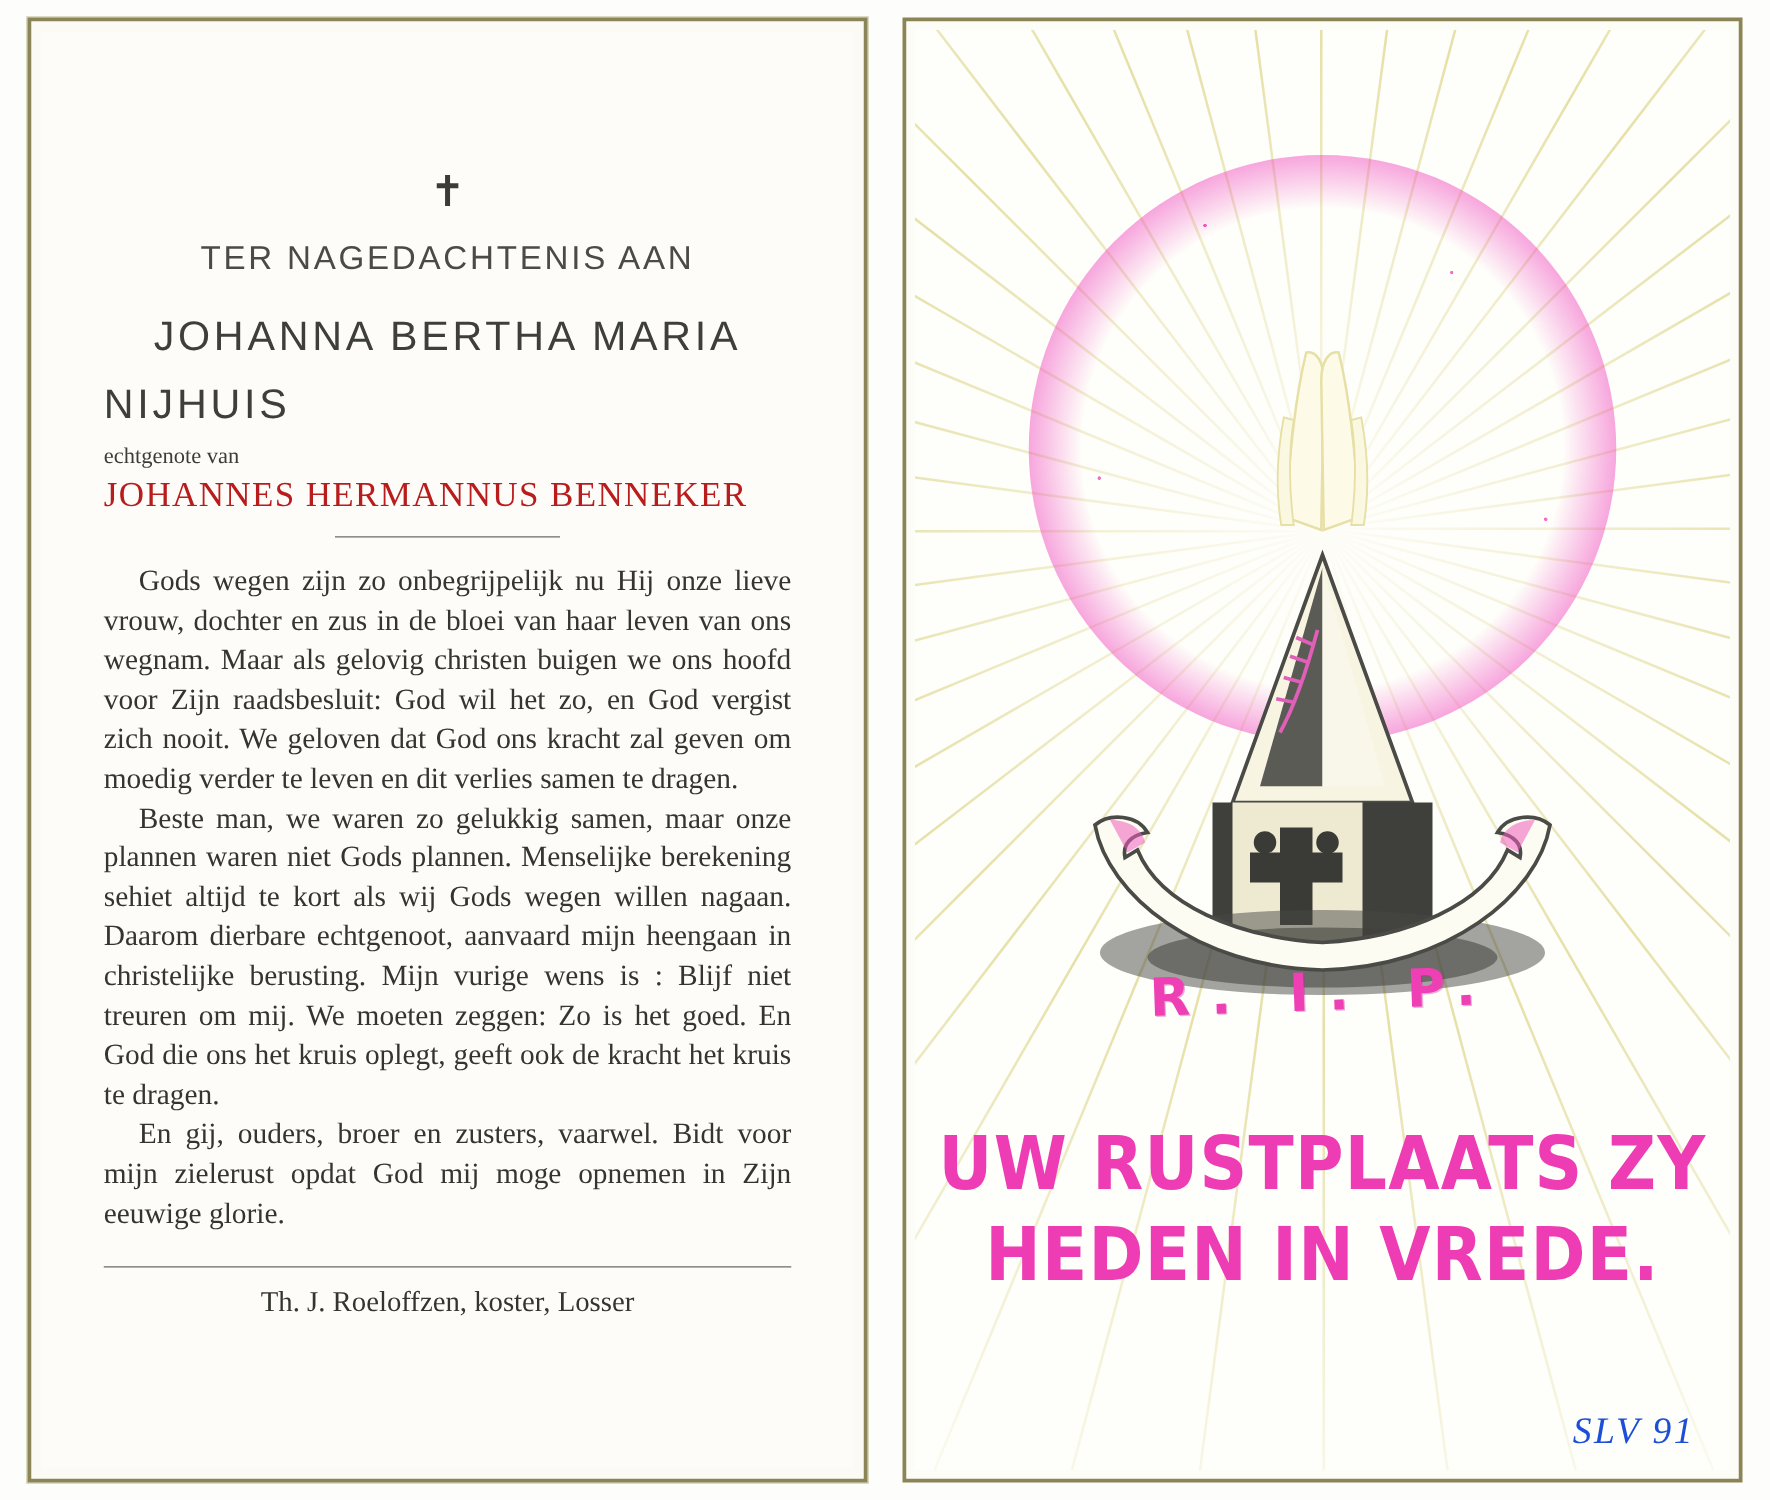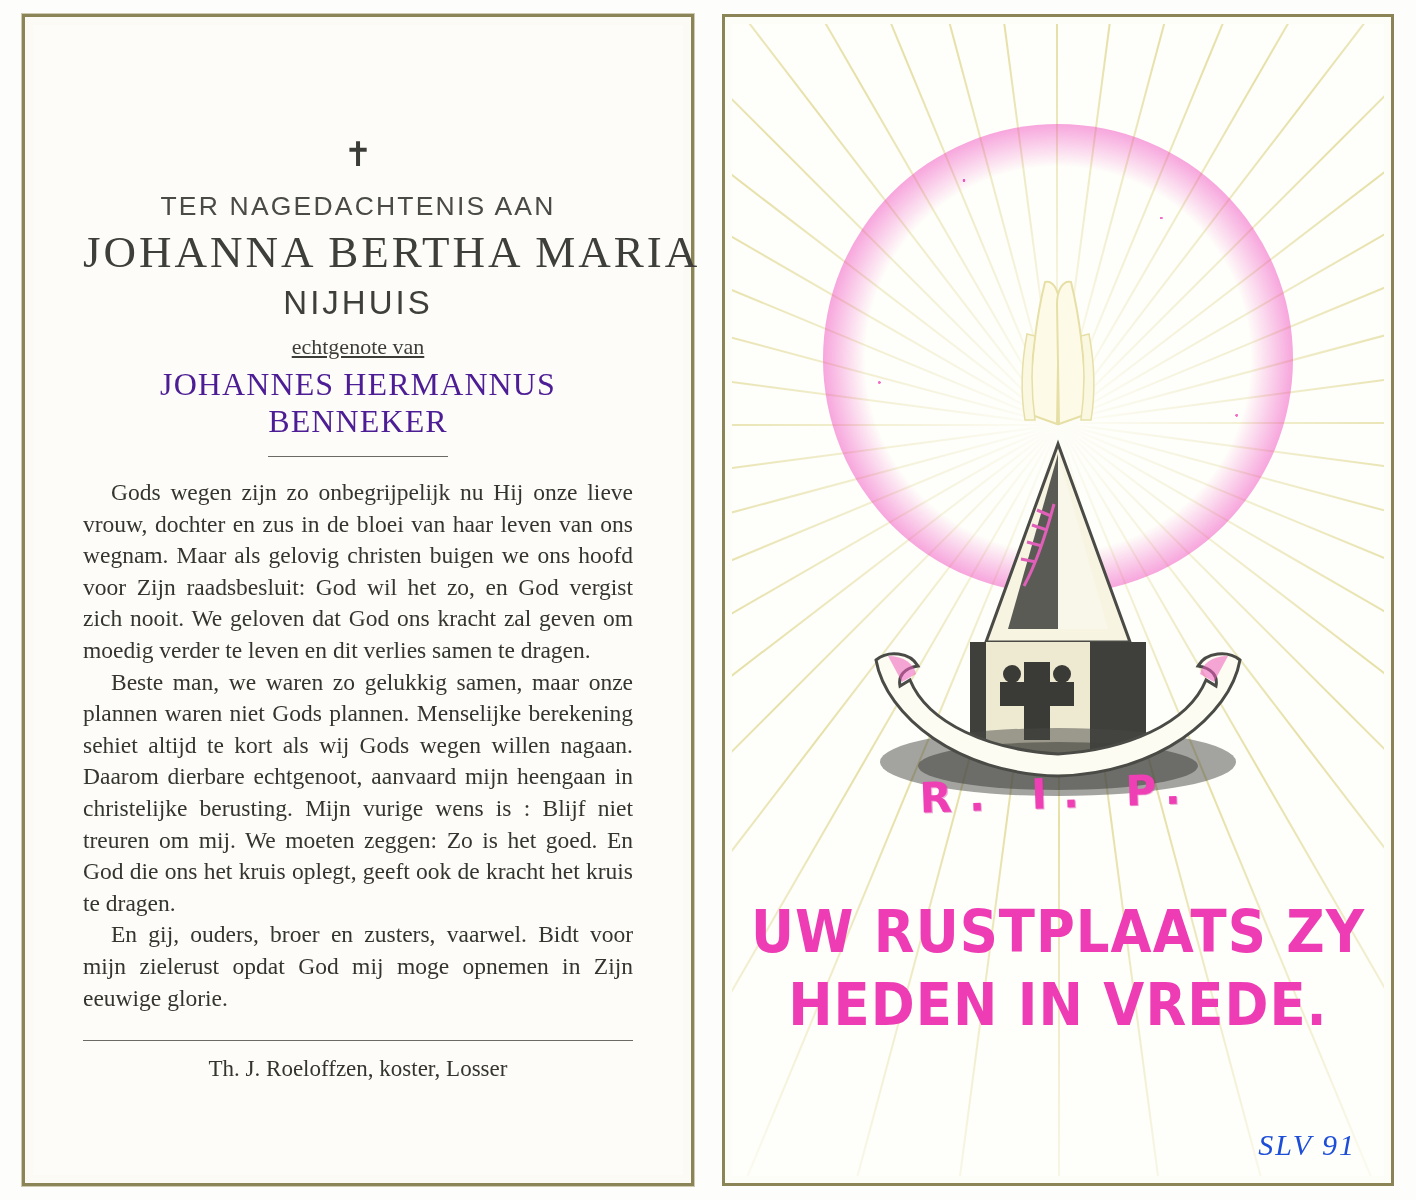--- a/index.html
+++ b/index.html
@@ -62,47 +62,44 @@
     text-align: center;
     font-family: "Liberation Sans", sans-serif;
     font-size: 26.5px;
     letter-spacing: 2.2px;
     color: #4a4a46;
     margin-top: 20px;
     white-space: nowrap;
   }
   .name-line-1 {
     text-align: center;
-    font-family: Liberation Serif, serif;
-    font-size: 45px;
+    font-family: Liberation Sans, sans-serif;
+    font-size: 33px;
     letter-spacing: 3px;
     color: #3e3e3a;
-    margin-top: 4px;
+    margin-top: 28px;
     white-space: nowrap;
   }
   .name-line-2 {
-    text-align: center;
     font-family: "Liberation Sans", sans-serif;
     font-size: 33px;
     letter-spacing: 3px;
     color: #3e3e3a;
-    margin-top: 6px;
+    margin-top: 16px;
   }
   .spouse-label {
-    text-align: center;
-    font-size: 22px;
+    font-size: 18px;
     color: #3c3c39;
     margin-top: 12px;
-    text-decoration: underline;
   }
   .spouse-name {
-    text-align: center;
-    font-size: 32px;
+    text-align: left;
+    font-size: 28px;
     letter-spacing: 1.1px;
-    color: #4c1d95;
+    color: #b91c1c;
     margin-top: 6px;
   }
   .bio {
     margin-top: 12px;
     font-size: 23.5px;
     line-height: 1.32;
     color: #35352f;
     text-align: justify;
     text-align-last: center;
     hyphens: none;

